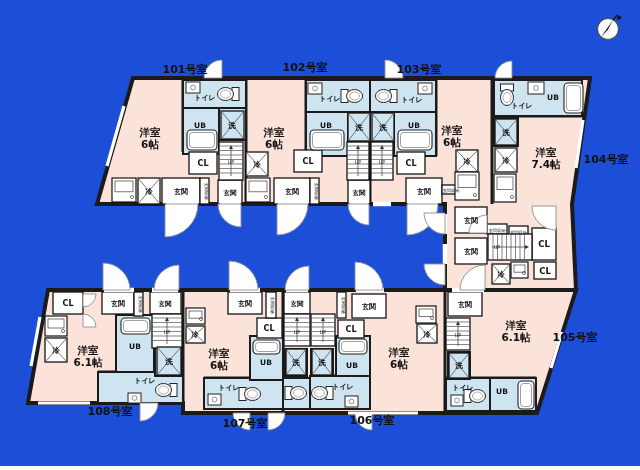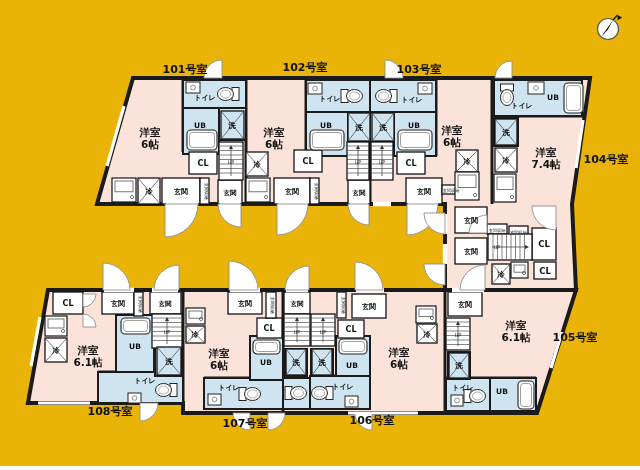--- a/index.html
+++ b/index.html
@@ -1,16 +1,16 @@
 <!DOCTYPE html>
 <html><head>
 <meta charset="utf-8">
 <style>
   html,body{margin:0;padding:0;background:#fff;}
-  .canvas{position:relative;width:640px;height:466px;background:#eab308;overflow:hidden;
+  .canvas{position:relative;width:640px;height:466px;background:#1d4ed8;overflow:hidden;
           font-family:"DejaVu Sans",sans-serif;}
   svg text{font-family:"DejaVu Sans",sans-serif;fill:#111;}
 </style>
 </head>
 <body>
 
 <div class="canvas">
   <svg id="plan" width="640" height="470" viewBox="0 0 640 470">
       <polygon points="133,78 590,78 572,204 576,290 445,290 445,204 97,204" fill="#fbe3da" stroke="#1b1b1b" stroke-width="4" stroke-linejoin="miter"></polygon>
       <polygon points="48,290 576,290 537,413 183,413 183,403 28,403" fill="#fbe3da" stroke="#1b1b1b" stroke-width="4" stroke-linejoin="miter"></polygon>

